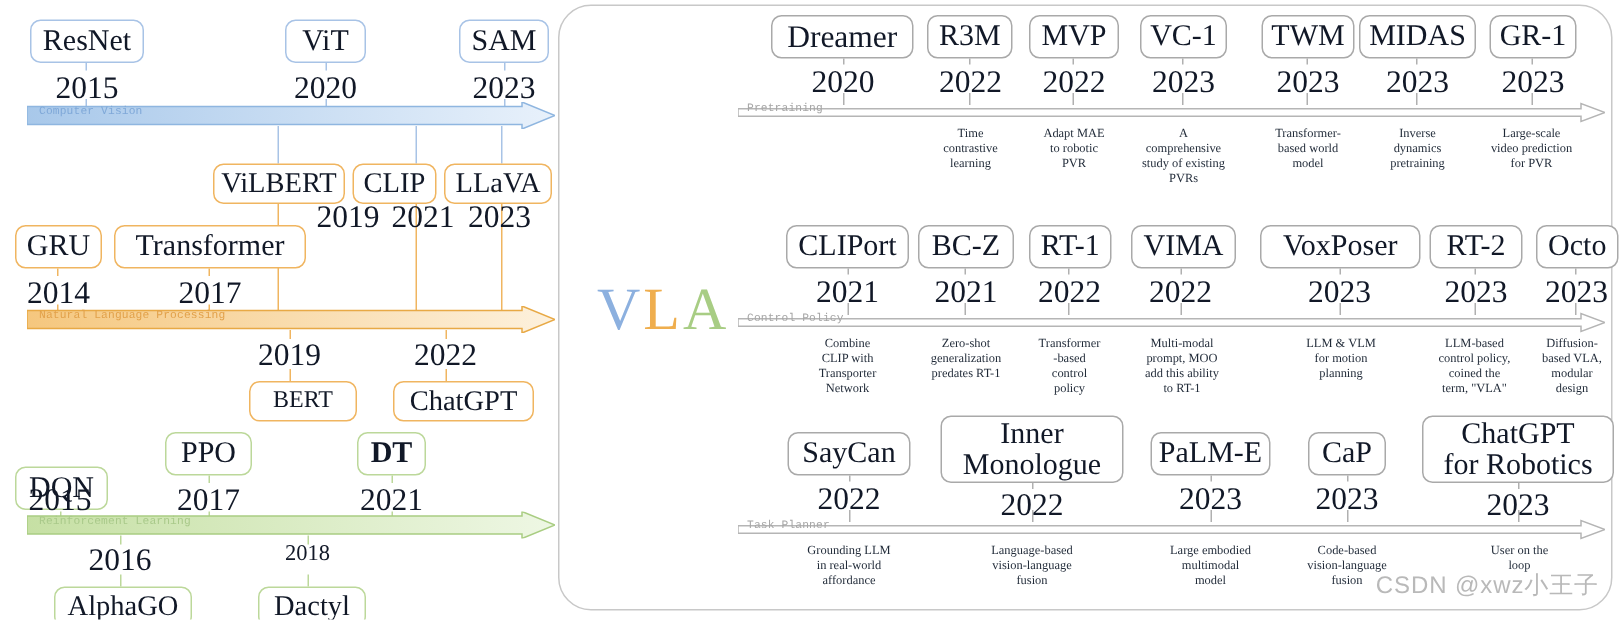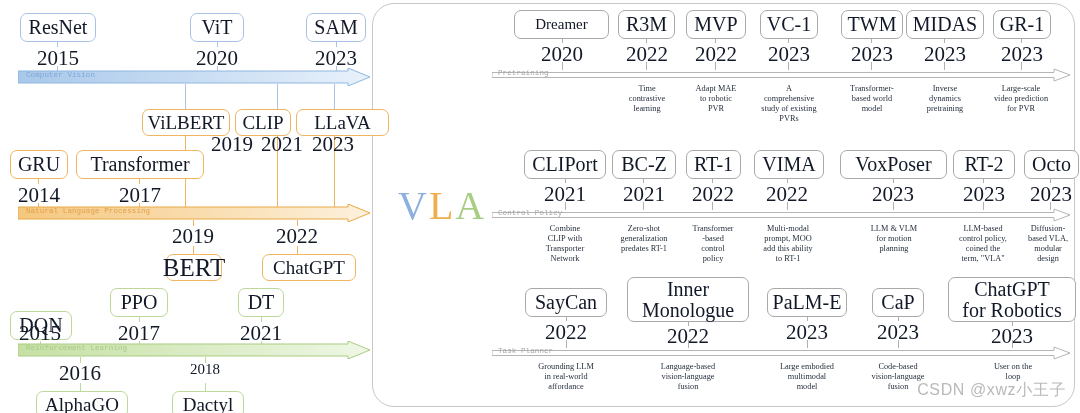--- a/index.html
+++ b/index.html
@@ -165,21 +165,21 @@
   <div class="tick blue" style="left:185px;top:84px;height:25px;"></div>
   <div class="tick blue" style="left:277px;top:84px;height:25px;"></div>
   <div class="tick blue" style="left:334px;top:84px;height:25px;"></div>
 
   <div class="node orange" style="left:142px;top:109px;width:88px;height:27px;font-size:19px;">
     <span>ViLBERT</span>
   </div>
   <div class="node orange" style="left:235px;top:109px;width:56px;height:27px;font-size:19px;">
     <span>CLIP</span>
   </div>
-  <div class="node orange" style="left:296px;top:109px;width:93px;height:27px;font-size:19px;">
+  <div class="node orange" style="left:296px;top:109px;width:72px;height:27px;font-size:19px;">
     <span>LLaVA</span>
   </div>
 
   <div class="yr" style="left:200px;top:132px;width:64px;font-size:21px;">
     <span>2019</span>
   </div>
   <div class="yr" style="left:250px;top:132px;width:64px;font-size:21px;">
     <span>2021</span>
   </div>
   <div class="yr" style="left:301px;top:132px;width:64px;font-size:21px;">
@@ -229,21 +229,21 @@
   <div class="yr" style="left:161px;top:224px;width:64px;font-size:21px;">
     <span>2019</span>
   </div>
   <div class="yr" style="left:265px;top:224px;width:64px;font-size:21px;">
     <span>2022</span>
   </div>
 
   <div class="tick orange" style="left:193px;top:246px;height:8px;"></div>
   <div class="tick orange" style="left:297px;top:246px;height:8px;"></div>
 
-  <div class="node orange" style="left:166px;top:254px;width:56px;height:27px;font-size:25px;">
+  <div class="node orange" style="left:166px;top:254px;width:72px;height:27px;font-size:16px;">
     <span>BERT</span>
   </div>
   <div class="node orange" style="left:262px;top:254px;width:94px;height:27px;font-size:19px;">
     <span>ChatGPT</span>
   </div>
 
   <div class="node green" style="left:10px;top:288px;width:62px;height:29px;font-size:20px;margin-top:23px;">
     <span>DQN</span>
   </div>
   <div class="yr" style="left:8px;top:321px;width:64px;font-size:21px;">
@@ -254,21 +254,21 @@
 
   <div class="node green" style="left:110px;top:288px;width:58px;height:29px;font-size:20px;">
     <span>PPO</span>
   </div>
   <div class="yr" style="left:107px;top:321px;width:64px;font-size:21px;">
     <span>2017</span>
   </div>
   <div class="tick green" style="left:139px;top:317px;height:5px;"></div>
   <div class="tick green" style="left:139px;top:341px;height:6px;"></div>
 
-  <div class="node green" style="left:238px;top:288px;width:46px;height:29px;font-size:20px;">
+  <div class="node green" style="left:238px;top:288px;width:46px;height:29px;font-size:20px;font-weight:bold;">
     <span>DT</span>
   </div>
   <div class="yr" style="left:229px;top:321px;width:64px;font-size:21px;">
     <span>2021</span>
   </div>
   <div class="tick green" style="left:261px;top:317px;height:5px;"></div>
   <div class="tick green" style="left:261px;top:341px;height:6px;"></div>
 
   <div class="arrowwrap" style="left:18px;top:341px;">
     <svg width="352" height="18" viewBox="0 0 352 18">
@@ -298,21 +298,21 @@
   <div class="tick green" style="left:80px;top:383px;height:8px;"></div>
   <div class="tick green" style="left:205px;top:383px;height:8px;"></div>
 
   <div class="node green" style="left:36px;top:391px;width:92px;height:27px;font-size:19px;">
     <span>AlphaGO</span>
   </div>
   <div class="node green" style="left:172px;top:391px;width:72px;height:27px;font-size:19px;">
     <span>Dactyl</span>
   </div>
 
-  <div class="node gray" style="left:514px;top:10px;width:95px;height:29px;font-size:15px;">
+  <div class="node gray" style="left:514px;top:10px;width:95px;height:29px;font-size:21px;">
     <span>Dreamer</span>
     </div>
   <div class="yr" style="left:517px;top:42px;width:90px;font-size:21px;">
     <span>2020</span></div>
   <div class="tick gray" style="left:562px;top:39px;height:4px;"></div>
   <div class="tick gray" style="left:562px;top:62px;height:8px;"></div>
 
   <div class="node gray" style="left:618px;top:10px;width:57px;height:29px;font-size:20px;">
     <span>R3M</span>
     </div>

